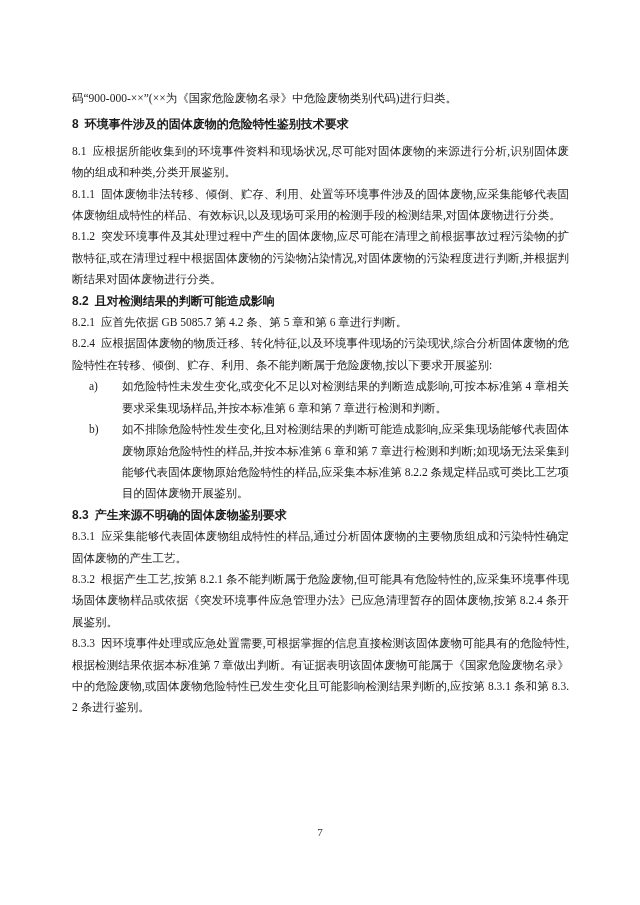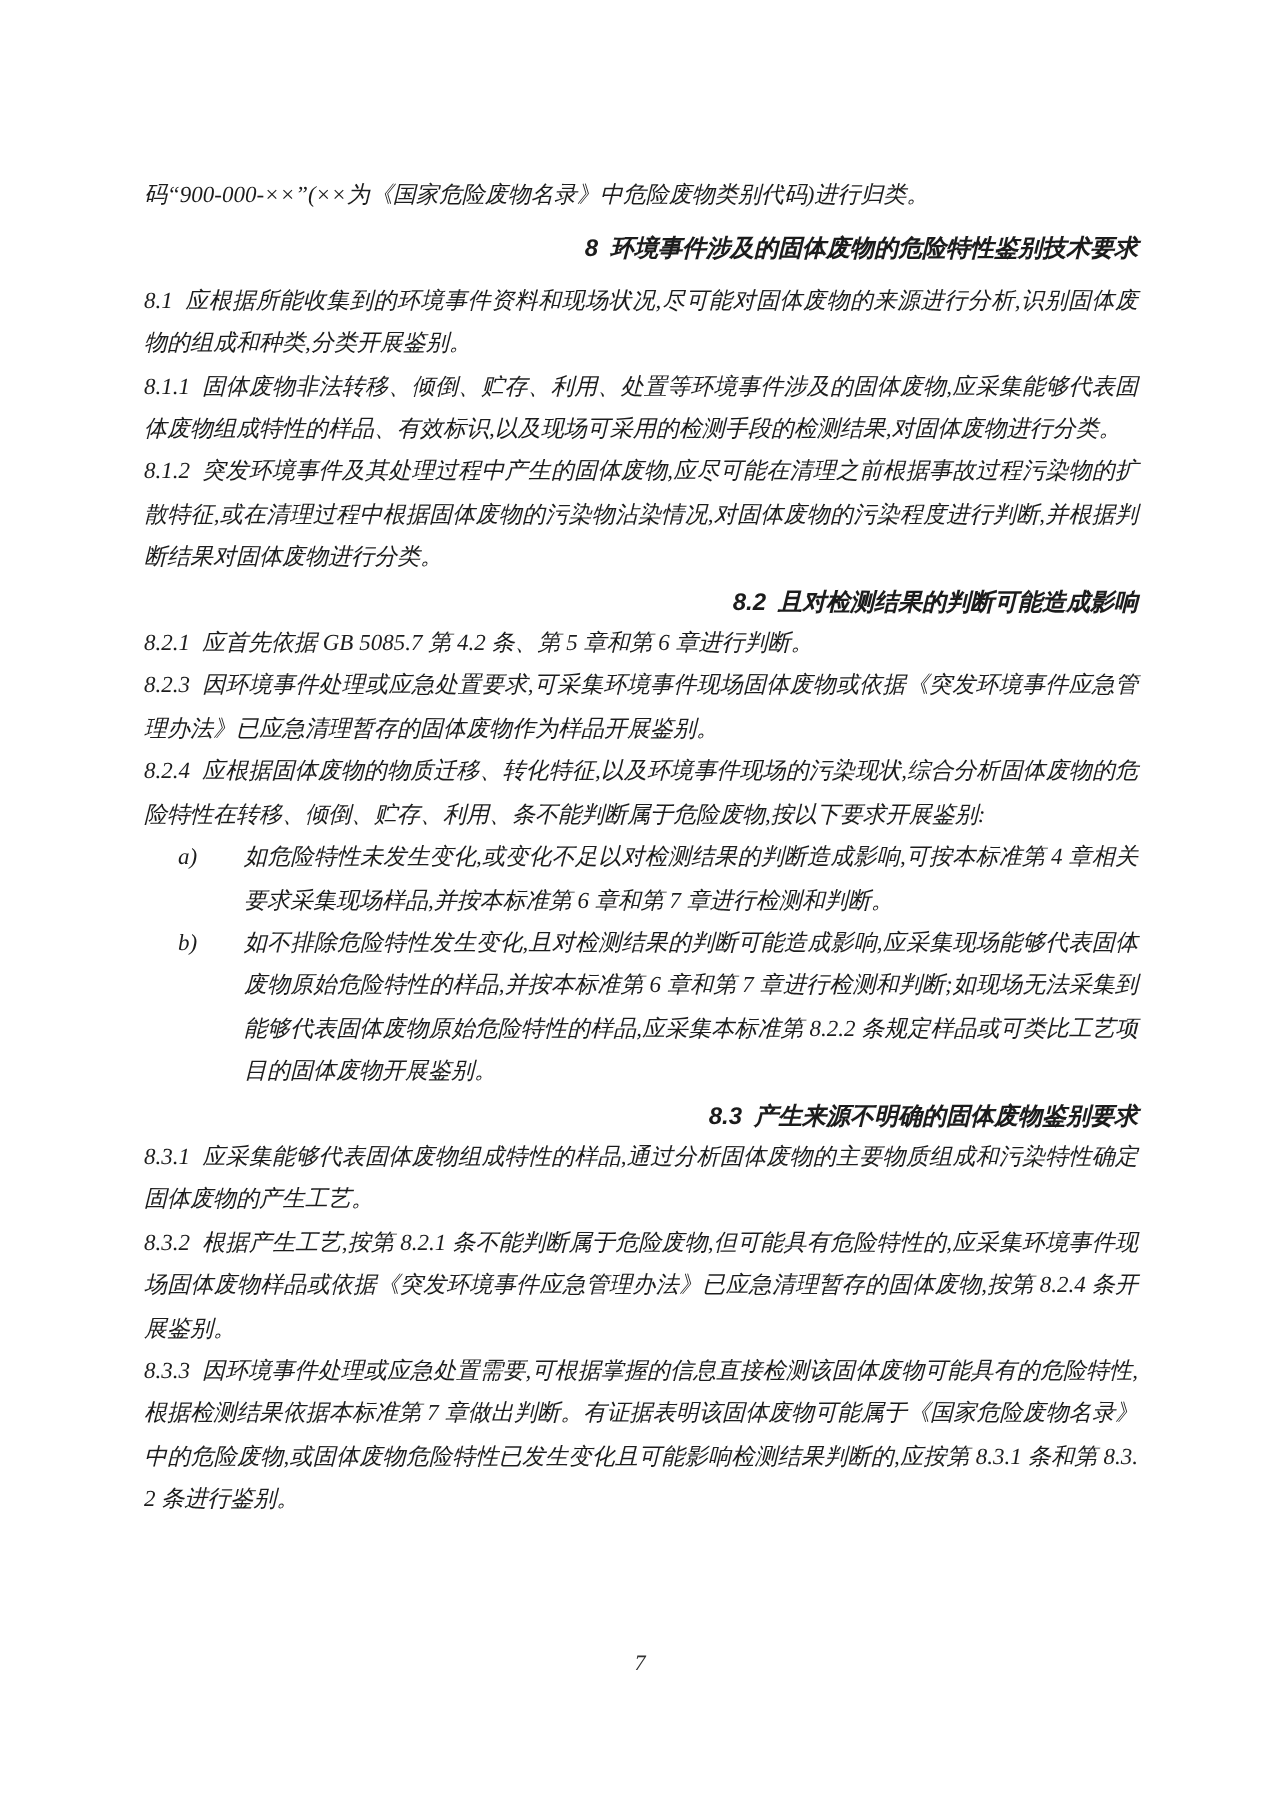--- a/index.html
+++ b/index.html
@@ -4,21 +4,20 @@
 <style>
   html,body { margin:0; padding:0; background:#e8e8e8; }
   .page {
     position:relative;
     width:640px; height:905px;
     margin:0 auto;
     background:#ffffff;
     font-family:"Liberation Serif","DejaVu Serif",serif;
     color:#1c1c1c;
     overflow:hidden;
-    font-style:italic;
   }
   .content {
     position:absolute;
     left:72px; top:88px;
     width:497px;
   }
   .clause, .cont {
     margin:0;
     font-size:11.5px;
     line-height:21.4px;
@@ -26,21 +25,21 @@
     text-justify:inter-character;
     word-break:break-all;
   }
   .num { margin-right:6px; white-space:nowrap; }
   .h-chapter, .h-section {
     margin:0;
     font-family:"Liberation Sans","DejaVu Sans",sans-serif;
     font-weight:bold;
     font-size:12px;
     line-height:21.4px;
-    text-align:right;
+    text-align:left;
   }
   .h-chapter { margin:5px 0 5px 0; }
   .list-item {
     display:flex;
     padding-left:17px;
     font-size:11.5px;
     line-height:21.4px;
   }
   .marker { flex:0 0 33px; }
   .li-text {
@@ -73,21 +72,20 @@
 
     <p class="clause"><span class="num">8.1.1</span><span>固体废物非法转移、倾倒、贮存、利用、处置等环境事件涉及的固体废物,应采集能够代表固体废物组成特性的样品、有效标识,以及现场可采用的检测手段的检测结果,对固体废物进行分类。</span></p>
 
     <p class="clause"><span class="num">8.1.2</span><span>突发环境事件及其处理过程中产生的固体废物,应尽可能在清理之前根据事故过程污染物的扩散特征,或在清理过程中根据固体废物的污染物沾染情况,对固体废物的污染程度进行判断,并根据判断结果对固体废物进行分类。</span></p>
 
     <h3 class="h-section"><span class="num">8.2</span><span>且对检测结果的判断可能造成影响</span></h3>
 
     <p class="clause"><span class="num">8.2.1</span><span>应首先依据 GB 5085.7 第 4.2 条、第 5 章和第 6 章进行判断。</span></p>
 
 
-    <p class="clause"><span class="num">8.2.3</span><span>因环境事件处理或应急处置要求,可采集环境事件现场固体废物或依据《突发环境事件应急管理办法》已应急清理暂存的固体废物作为样品开展鉴别。</span></p>
 
     <p class="clause"><span class="num">8.2.4</span><span>应根据固体废物的物质迁移、转化特征,以及环境事件现场的污染现状,综合分析固体废物的危险特性在转移、倾倒、贮存、利用、条不能判断属于危险废物,按以下要求开展鉴别:</span></p>
 
     <div class="list-item">
       <span class="marker">a)</span>
       <span class="li-text">如危险特性未发生变化,或变化不足以对检测结果的判断造成影响,可按本标准第 4 章相关要求采集现场样品,并按本标准第 6 章和第 7 章进行检测和判断。</span>
     </div>
 
     <div class="list-item">
       <span class="marker">b)</span>

